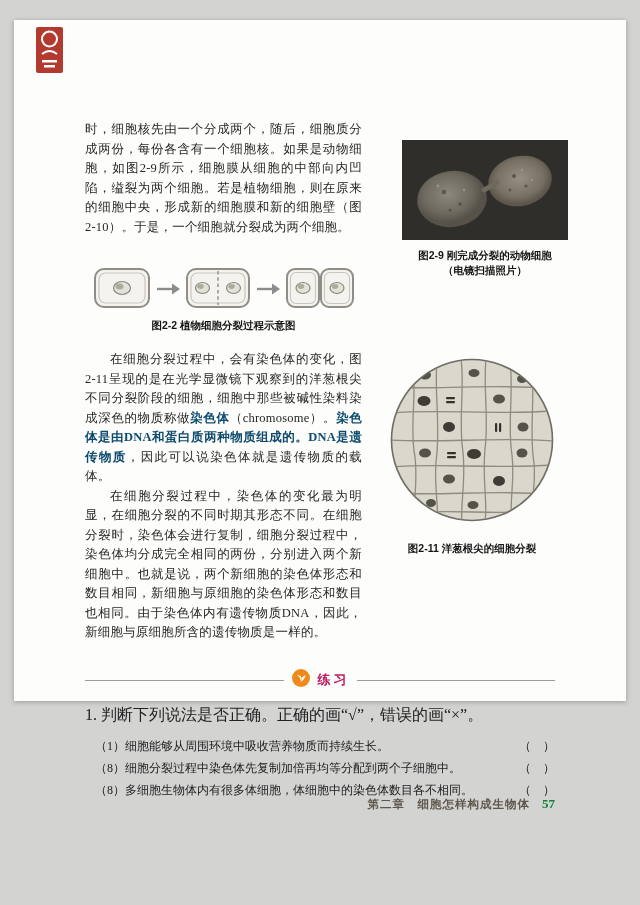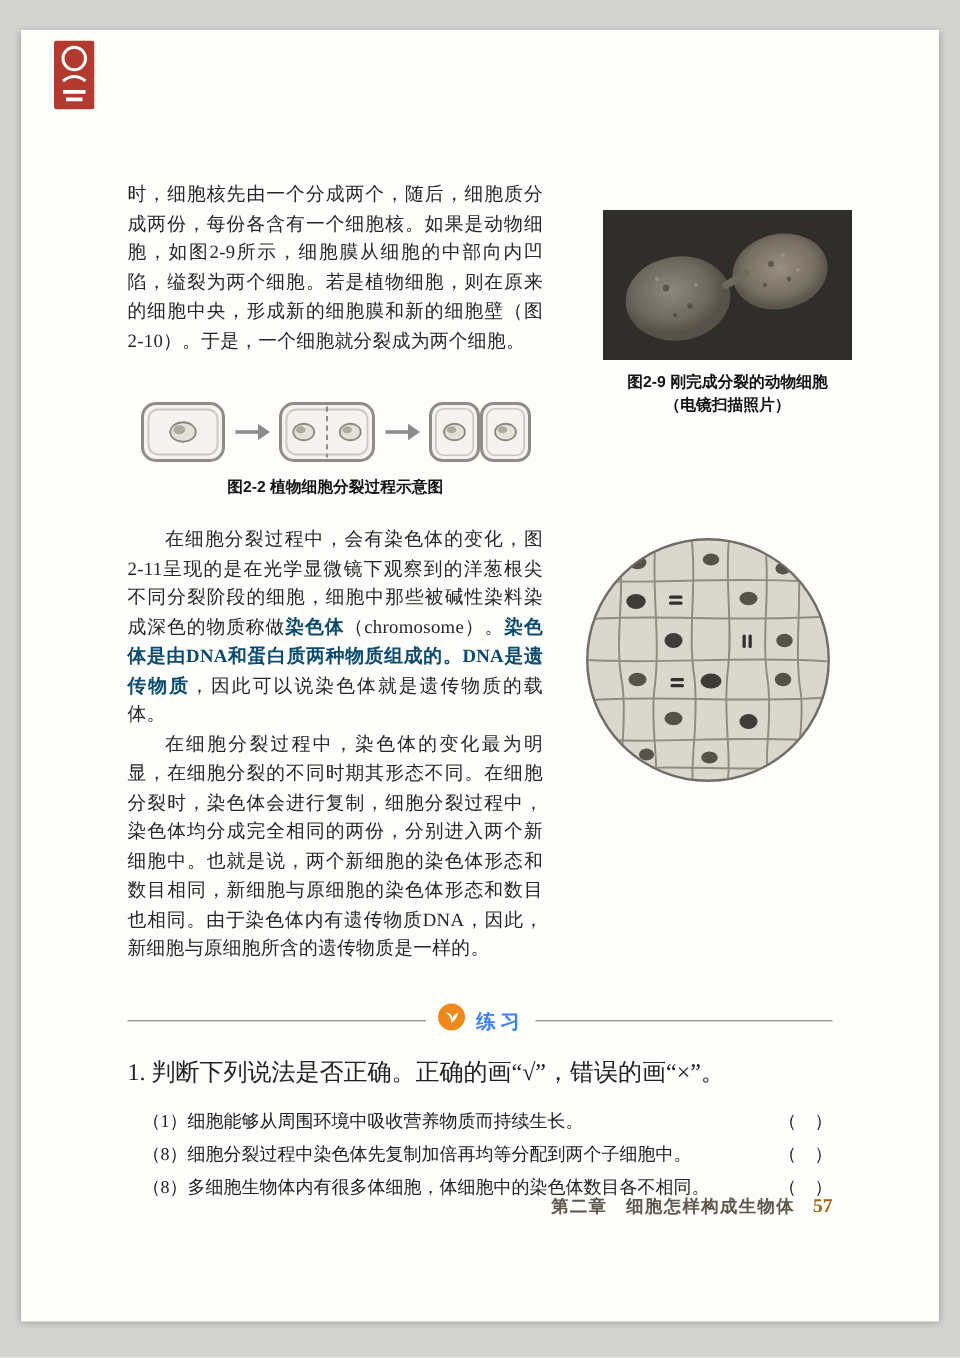--- a/index.html
+++ b/index.html
@@ -4,21 +4,21 @@
 <style>
   * { margin:0; padding:0; box-sizing:border-box; }
   html,body { width:640px; height:905px; }
   body {
     background:#d3d3d2;
     font-family:"Liberation Serif", serif;
     position:relative;
     overflow:hidden;
   }
   .sheet {
-    position:absolute; left:14px; top:20px; width:612px; height:861px;
+    position:absolute; left:14px; top:20px; width:612px; height:681px;
     background:#fdfdfb;
     box-shadow:0 1px 5px rgba(0,0,0,0.28);
   }
   .logo { position:absolute; left:22px; top:7px; width:27px; height:46px; }
 
   .p {
     font-size:12.5px; line-height:19.5px; text-align:justify;
     color:#262626; letter-spacing:0.2px;
   }
   .indent { text-indent:2em; }
@@ -43,38 +43,38 @@
   .fig9 figcaption { margin-top:8px; }
 
   .fig11 { position:absolute; left:375px; top:337px; width:166px; }
   .fig11 figcaption { margin-top:14px; }
 
   .practice { position:absolute; left:71px; top:648px; width:470px; }
   .divider { display:flex; align-items:center; gap:7px; }
   .divider .line { flex:1; height:1px; background:#9b9b97; }
   .practice-title {
     font-family:"Liberation Sans", sans-serif; font-weight:bold;
-    font-size:13px; color:#3b82f6; letter-spacing:3px;
+    font-size:13px; color:#be185d; letter-spacing:3px;
   }
   .q1 { margin-top:15px; font-size:16px; color:#222; line-height:16px; }
   .items { margin-top:16px; }
   .item {
     display:flex; justify-content:space-between; align-items:baseline;
     margin-top:7px; padding-left:10px; font-size:12px; color:#222; line-height:15px;
   }
   .item .blank { white-space:nowrap; margin-left:8px; }
 
   .footer {
     position:absolute; right:71px; top:776px;
     display:flex; align-items:baseline; gap:12px;
   }
   .footer .chapter {
     font-weight:bold; font-size:11.5px; color:#5e574d; letter-spacing:1px;
   }
-  .footer .pagenum { font-weight:bold; font-size:13px; color:#a16207; }
+  .footer .pagenum { font-weight:bold; font-size:13px; color:#15803d; }
 </style>
 </head>
 <body>
 
 <div class="sheet">
 
   <div class="logo">
     <svg width="27" height="46" viewBox="0 0 27 46">
       <rect width="27" height="46" rx="2" fill="#b23a2f"></rect>
       <circle cx="13.5" cy="12" r="7.5" fill="none" stroke="#ffffff" stroke-width="2"></circle>
@@ -224,20 +224,21 @@
             <rect x="57" y="40" width="9" height="2.2" rx="1"></rect>
             <rect x="57" y="44" width="9" height="2.2" rx="1"></rect>
             <rect x="106" y="66" width="2.2" height="9" rx="1"></rect>
             <rect x="110" y="66" width="2.2" height="9" rx="1"></rect>
             <rect x="58" y="95" width="9" height="2.2" rx="1"></rect>
             <rect x="58" y="99" width="9" height="2.2" rx="1"></rect>
           </g>
         </g>
       </svg>
     </div>
+    <figcaption class="cap">图2-11 洋葱根尖的细胞分裂</figcaption>
   </figure>
 
   <div class="practice">
     <div class="divider">
       <span class="line"></span>
       <span>
         <svg width="20" height="20" viewBox="0 0 20 20">
           <circle cx="10" cy="10" r="9" fill="#ee8a1c"></circle>
           <path d="M10 15 C 10 11 9 9 6 7 C 9.5 7 11 9.5 10.5 12 Z" fill="#ffffff"></path>
           <path d="M10.3 12.5 C 10.5 9.5 12 8 14.5 7.2 C 13.8 10.5 12.5 12 10.3 13.5 Z" fill="#ffffff" opacity="0.95"></path>

